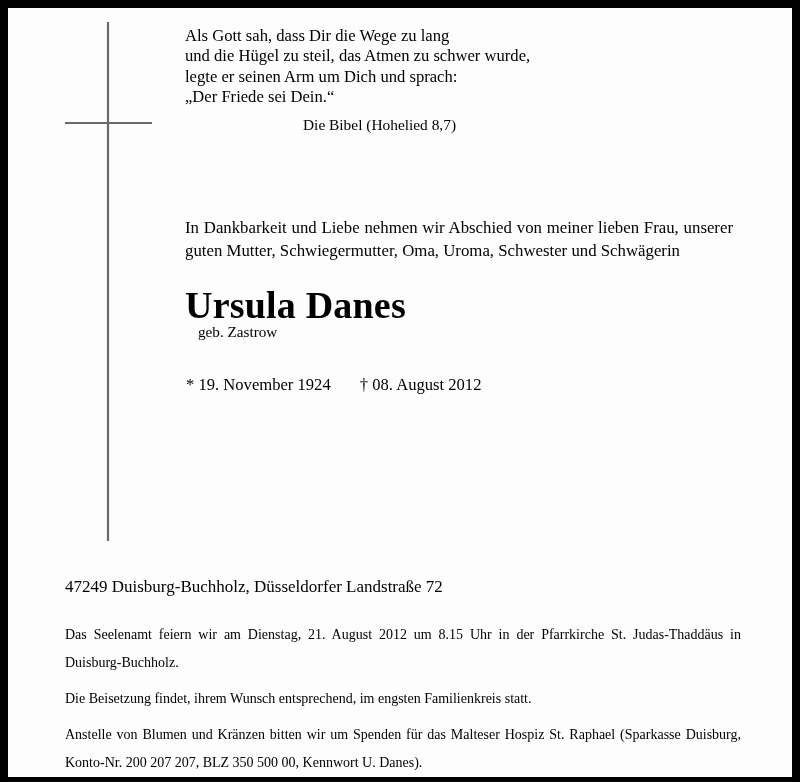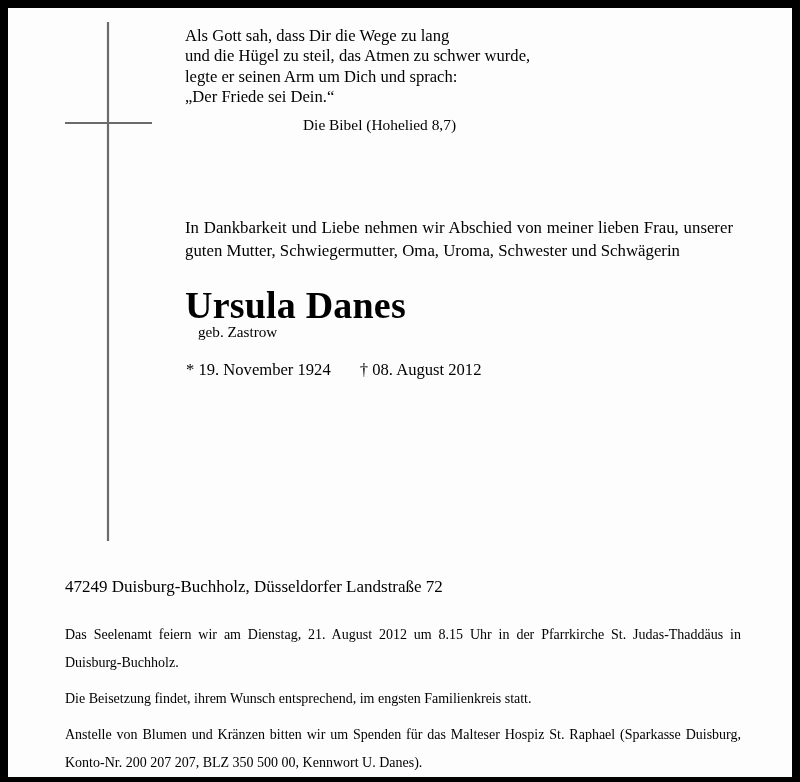--- a/index.html
+++ b/index.html
@@ -94,21 +94,21 @@
     position: absolute;
     left: 178px;
     top: 303px;
     font-size: 15.2px;
     line-height: 18px;
     margin: 12px;
   }
   .life-dates {
     position: absolute;
     left: 178px;
-    top: 352px;
+    top: 367px;
     font-size: 16.6px;
     line-height: 20px;
     margin: 0;
     white-space: pre;
   }
 
   
   .survivors {
     position: absolute;
     left: 177px;

